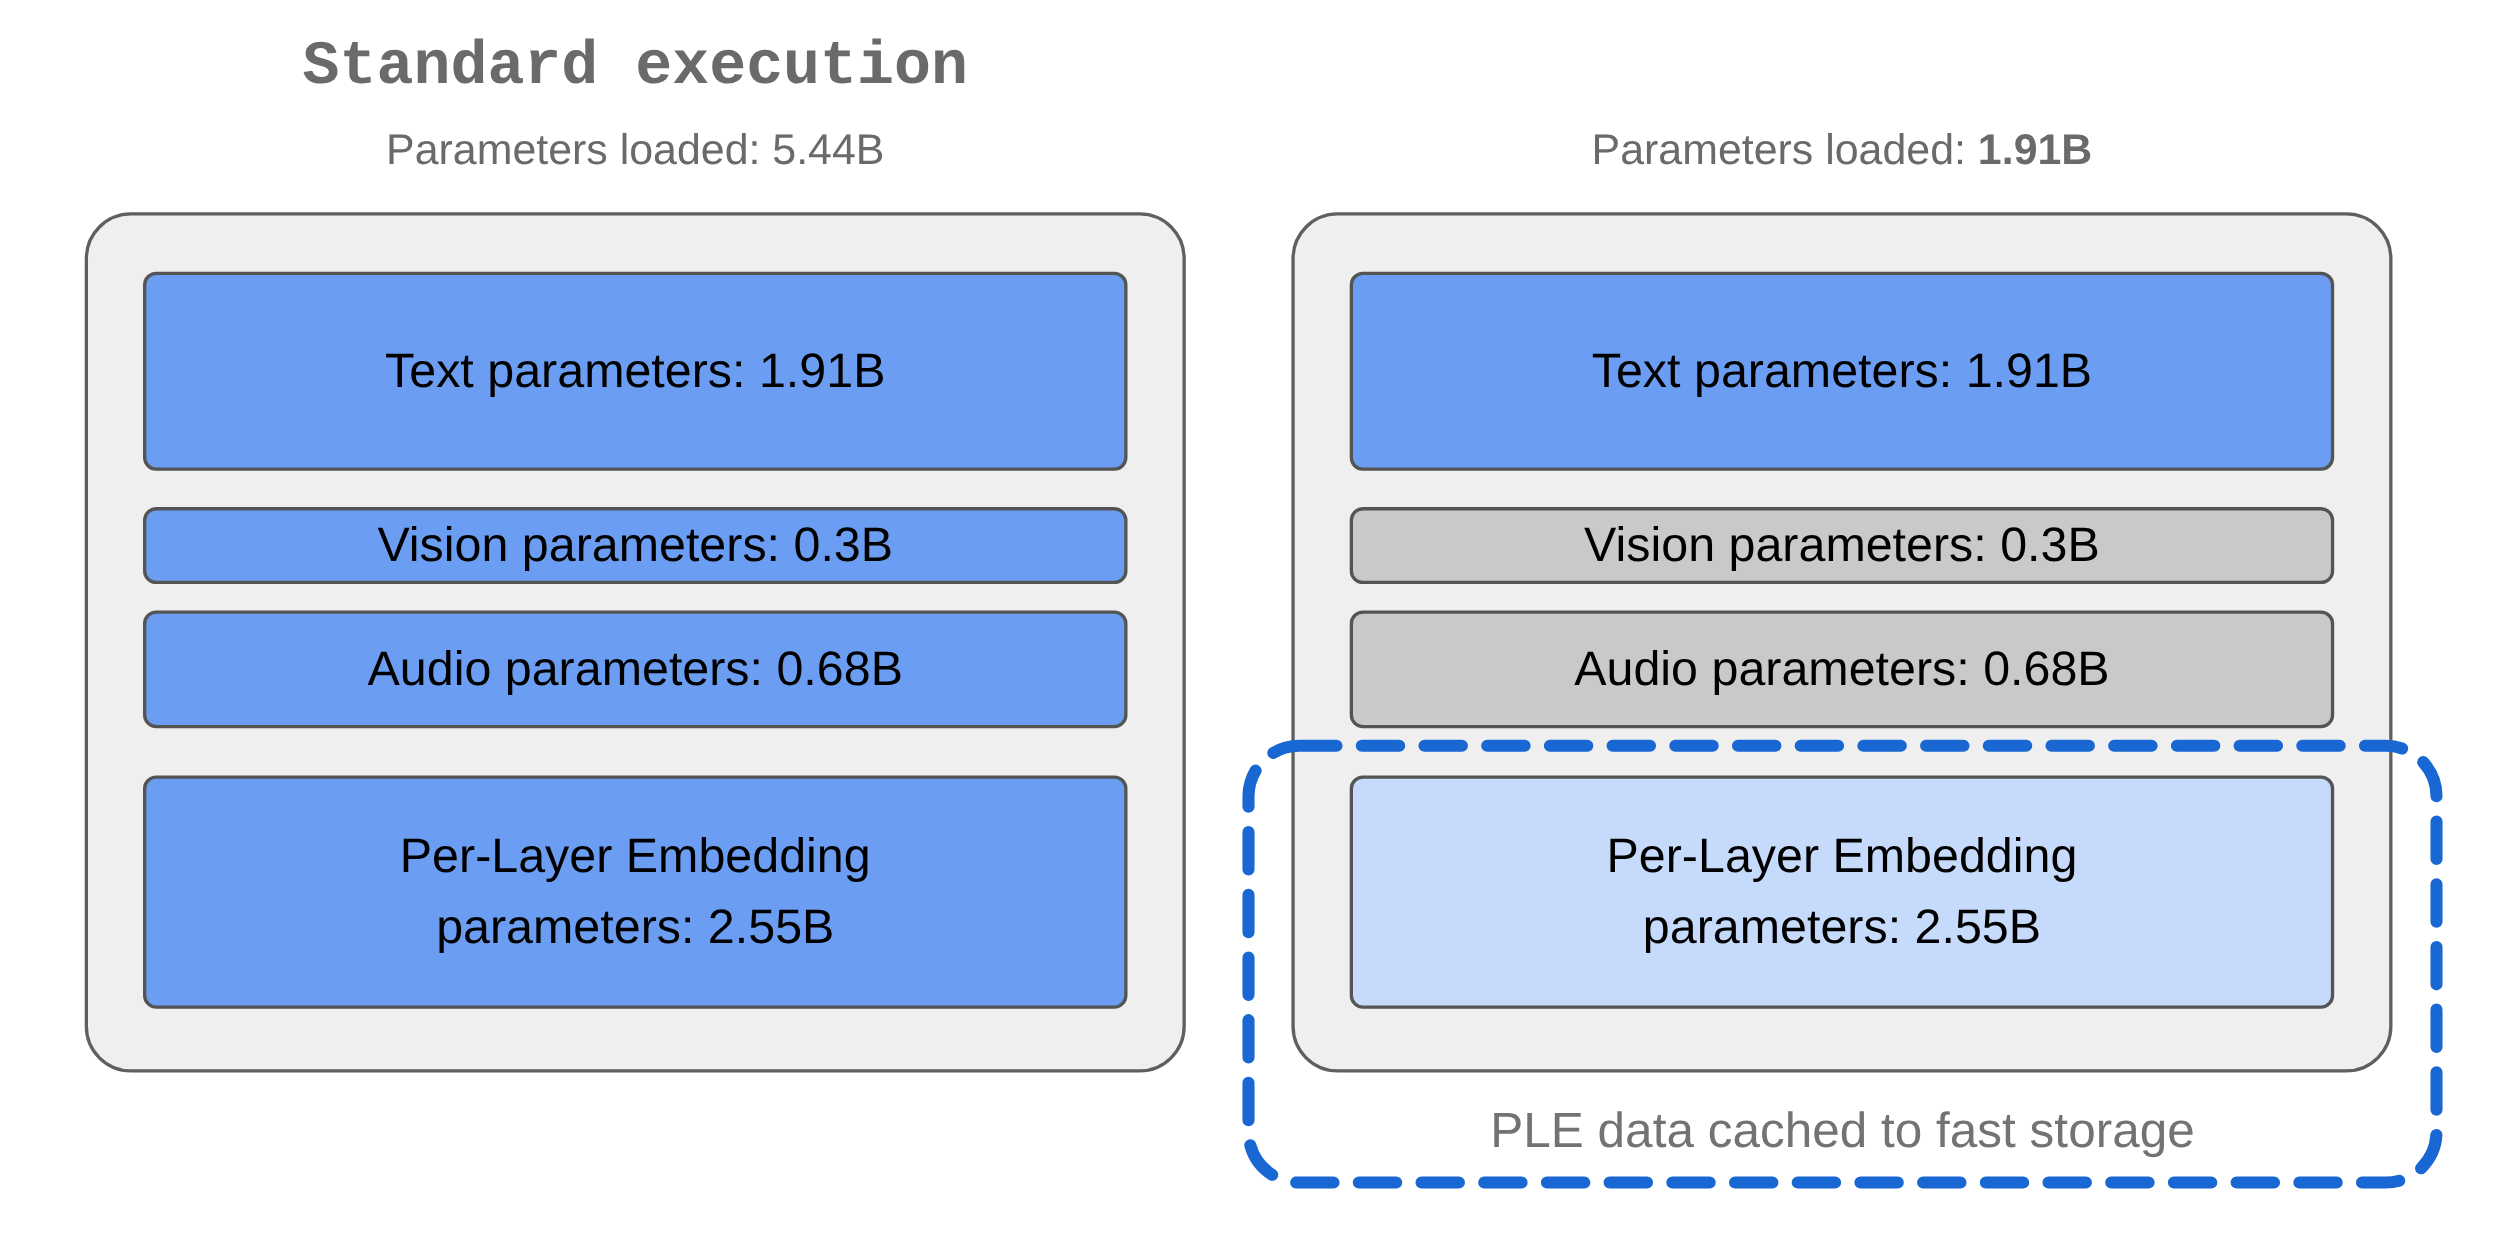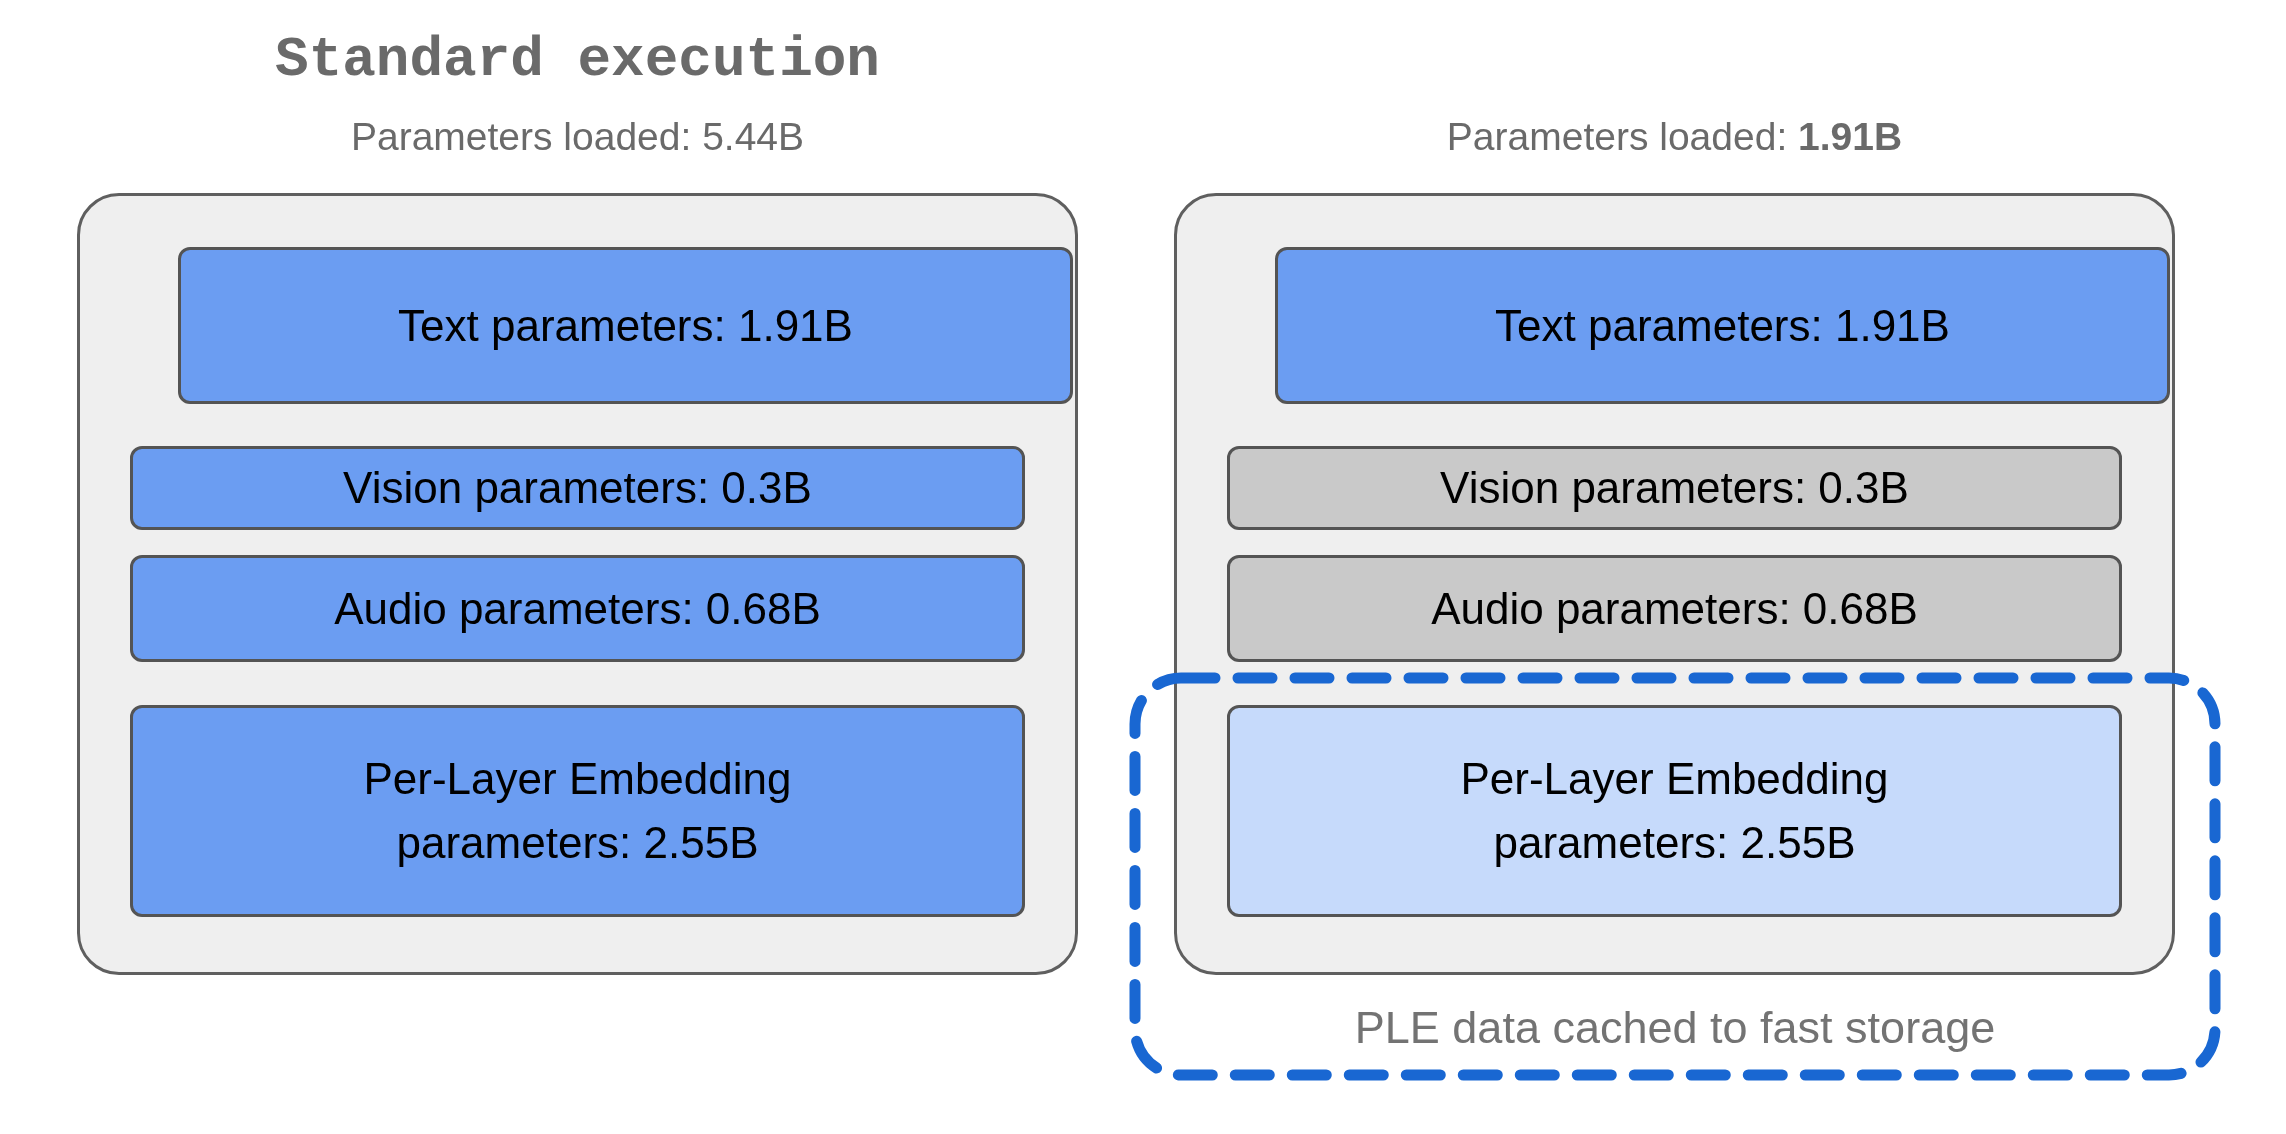--- a/index.html
+++ b/index.html
@@ -72,22 +72,22 @@
     box-sizing: border-box;
     display: flex;
     flex-direction: column;
     align-items: center;
     justify-content: center;
     font-size: 44px;
     color: #000000;
     text-align: center;
     line-height: 1.45;
   }
-  .box-text   { top: 51px;  height: 157px; margin-left: 48px; }
-  .box-vision { top: 250px; height: 84px; }
+  .box-text   { top: 51px;  height: 181px; }
+  .box-vision { top: 265px; height: 70px; }
   .box-audio  { top: 359px; height: 107px; }
   .box-ple    { top: 509px; height: 212px; }
 
   .fill-blue      { background: #6b9df2; }
   .fill-gray      { background: #c9c9c9; }
   .fill-lightblue { background: #c6dafb; }
 
   
   .ple-dashed-svg {
     position: absolute;

